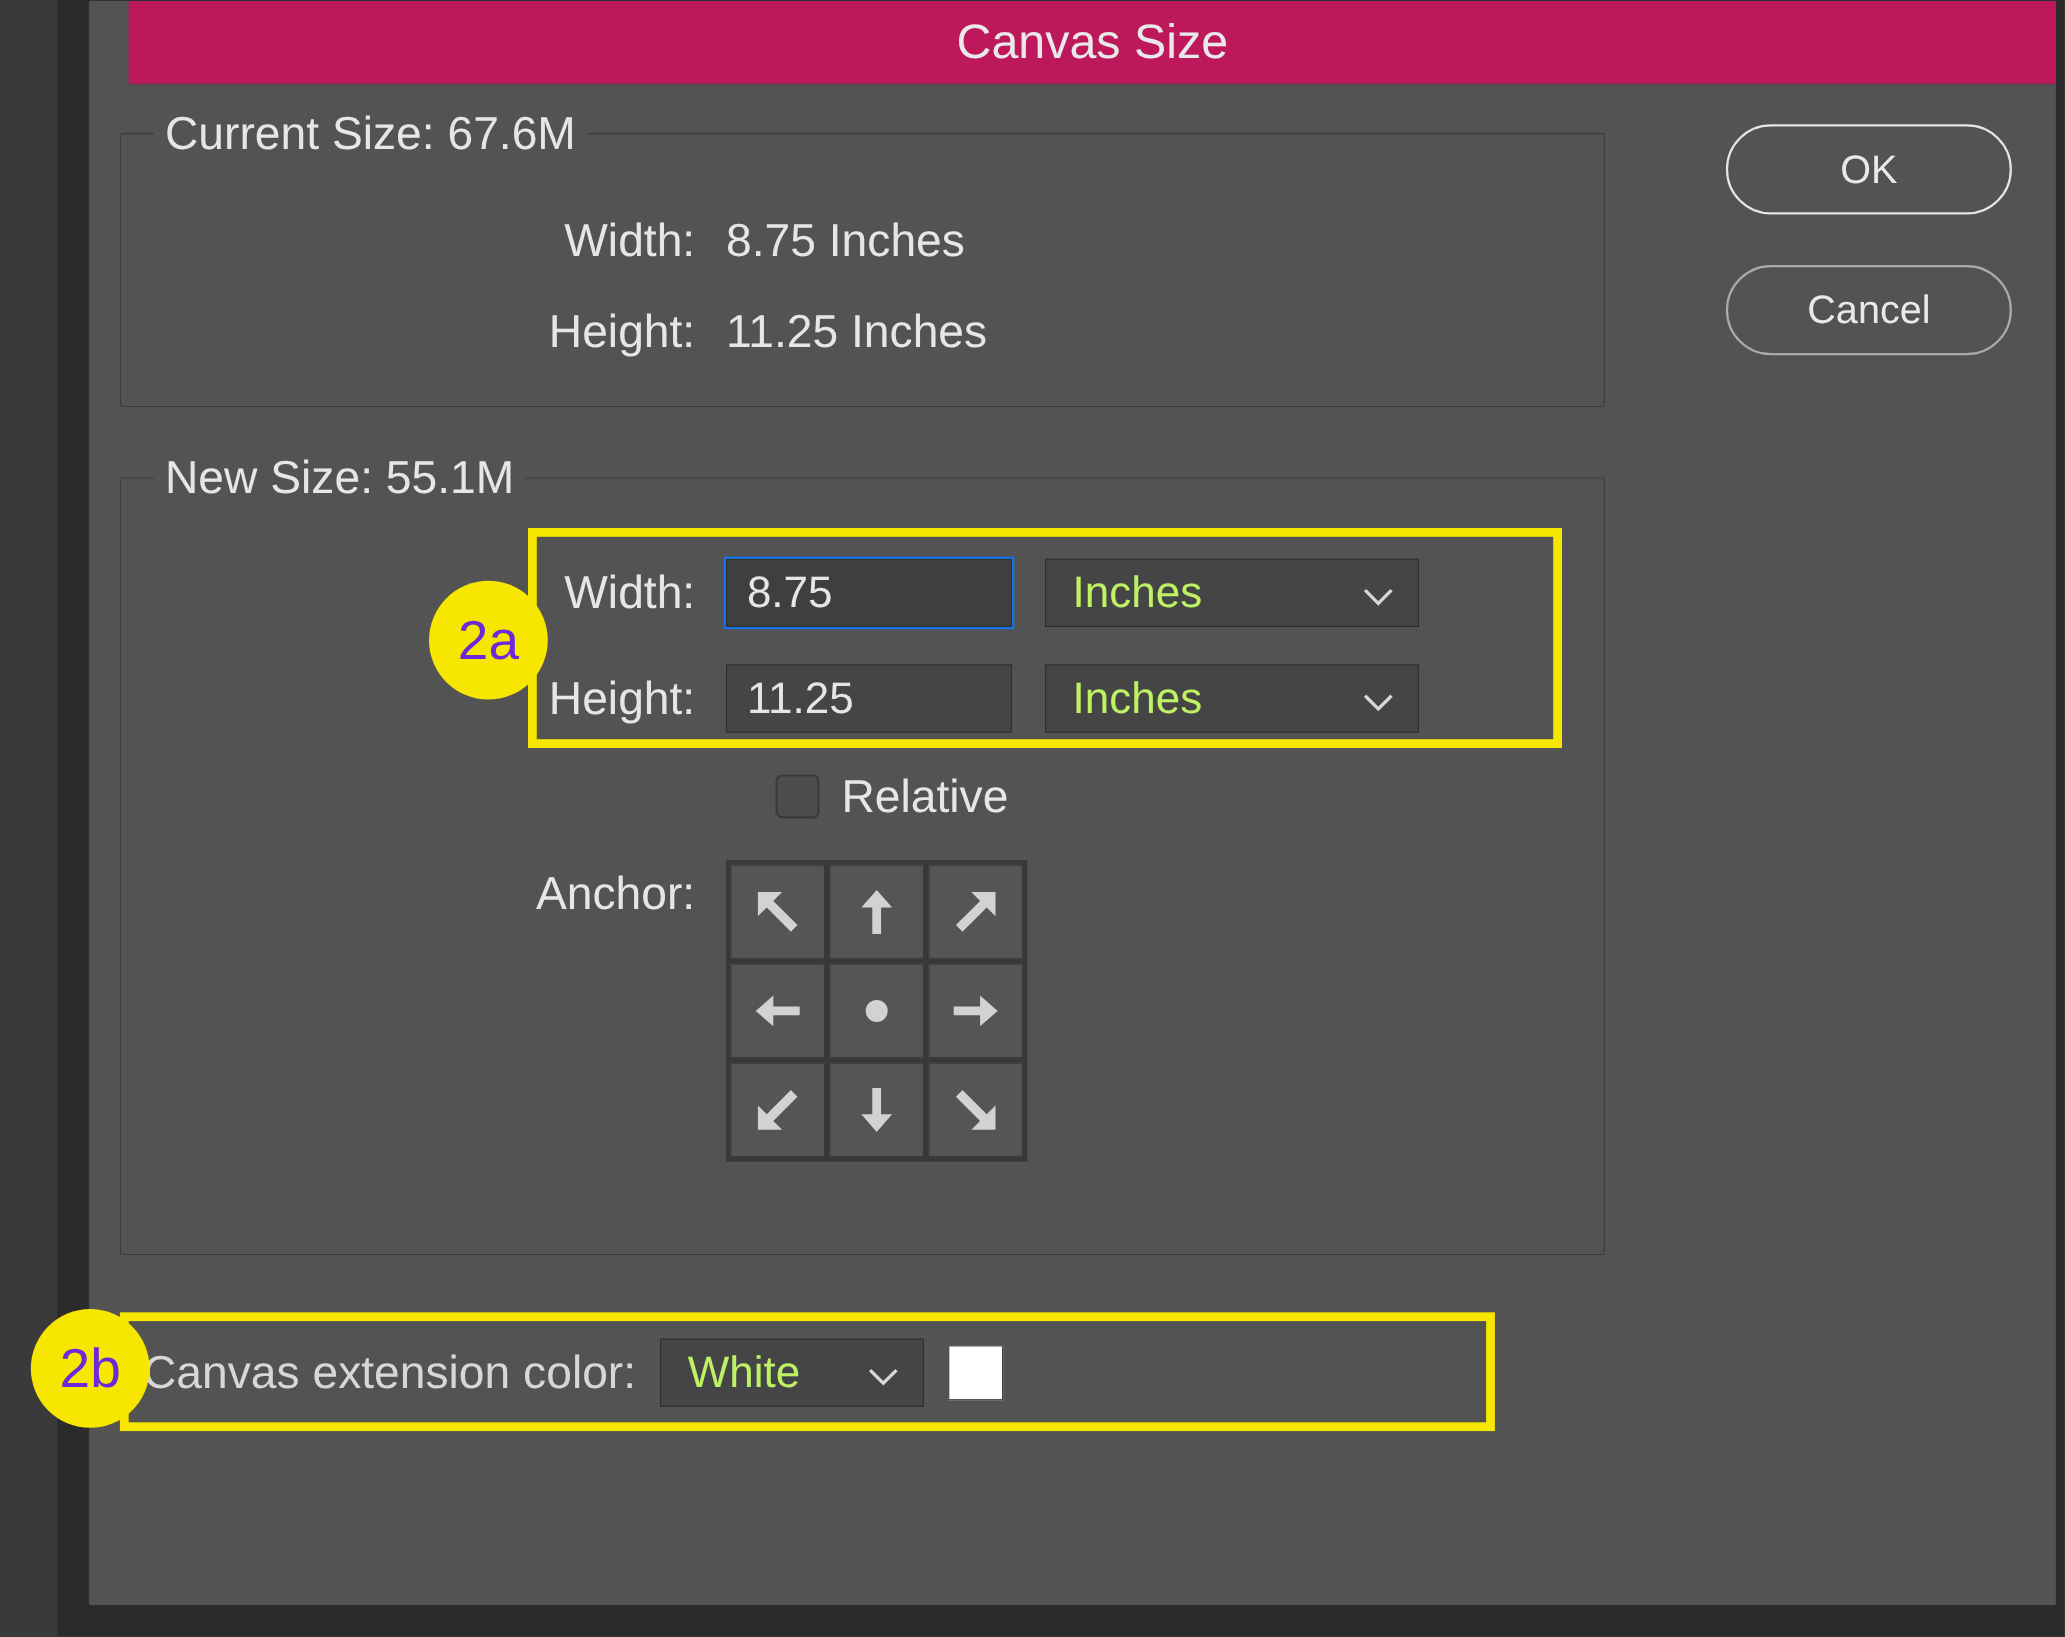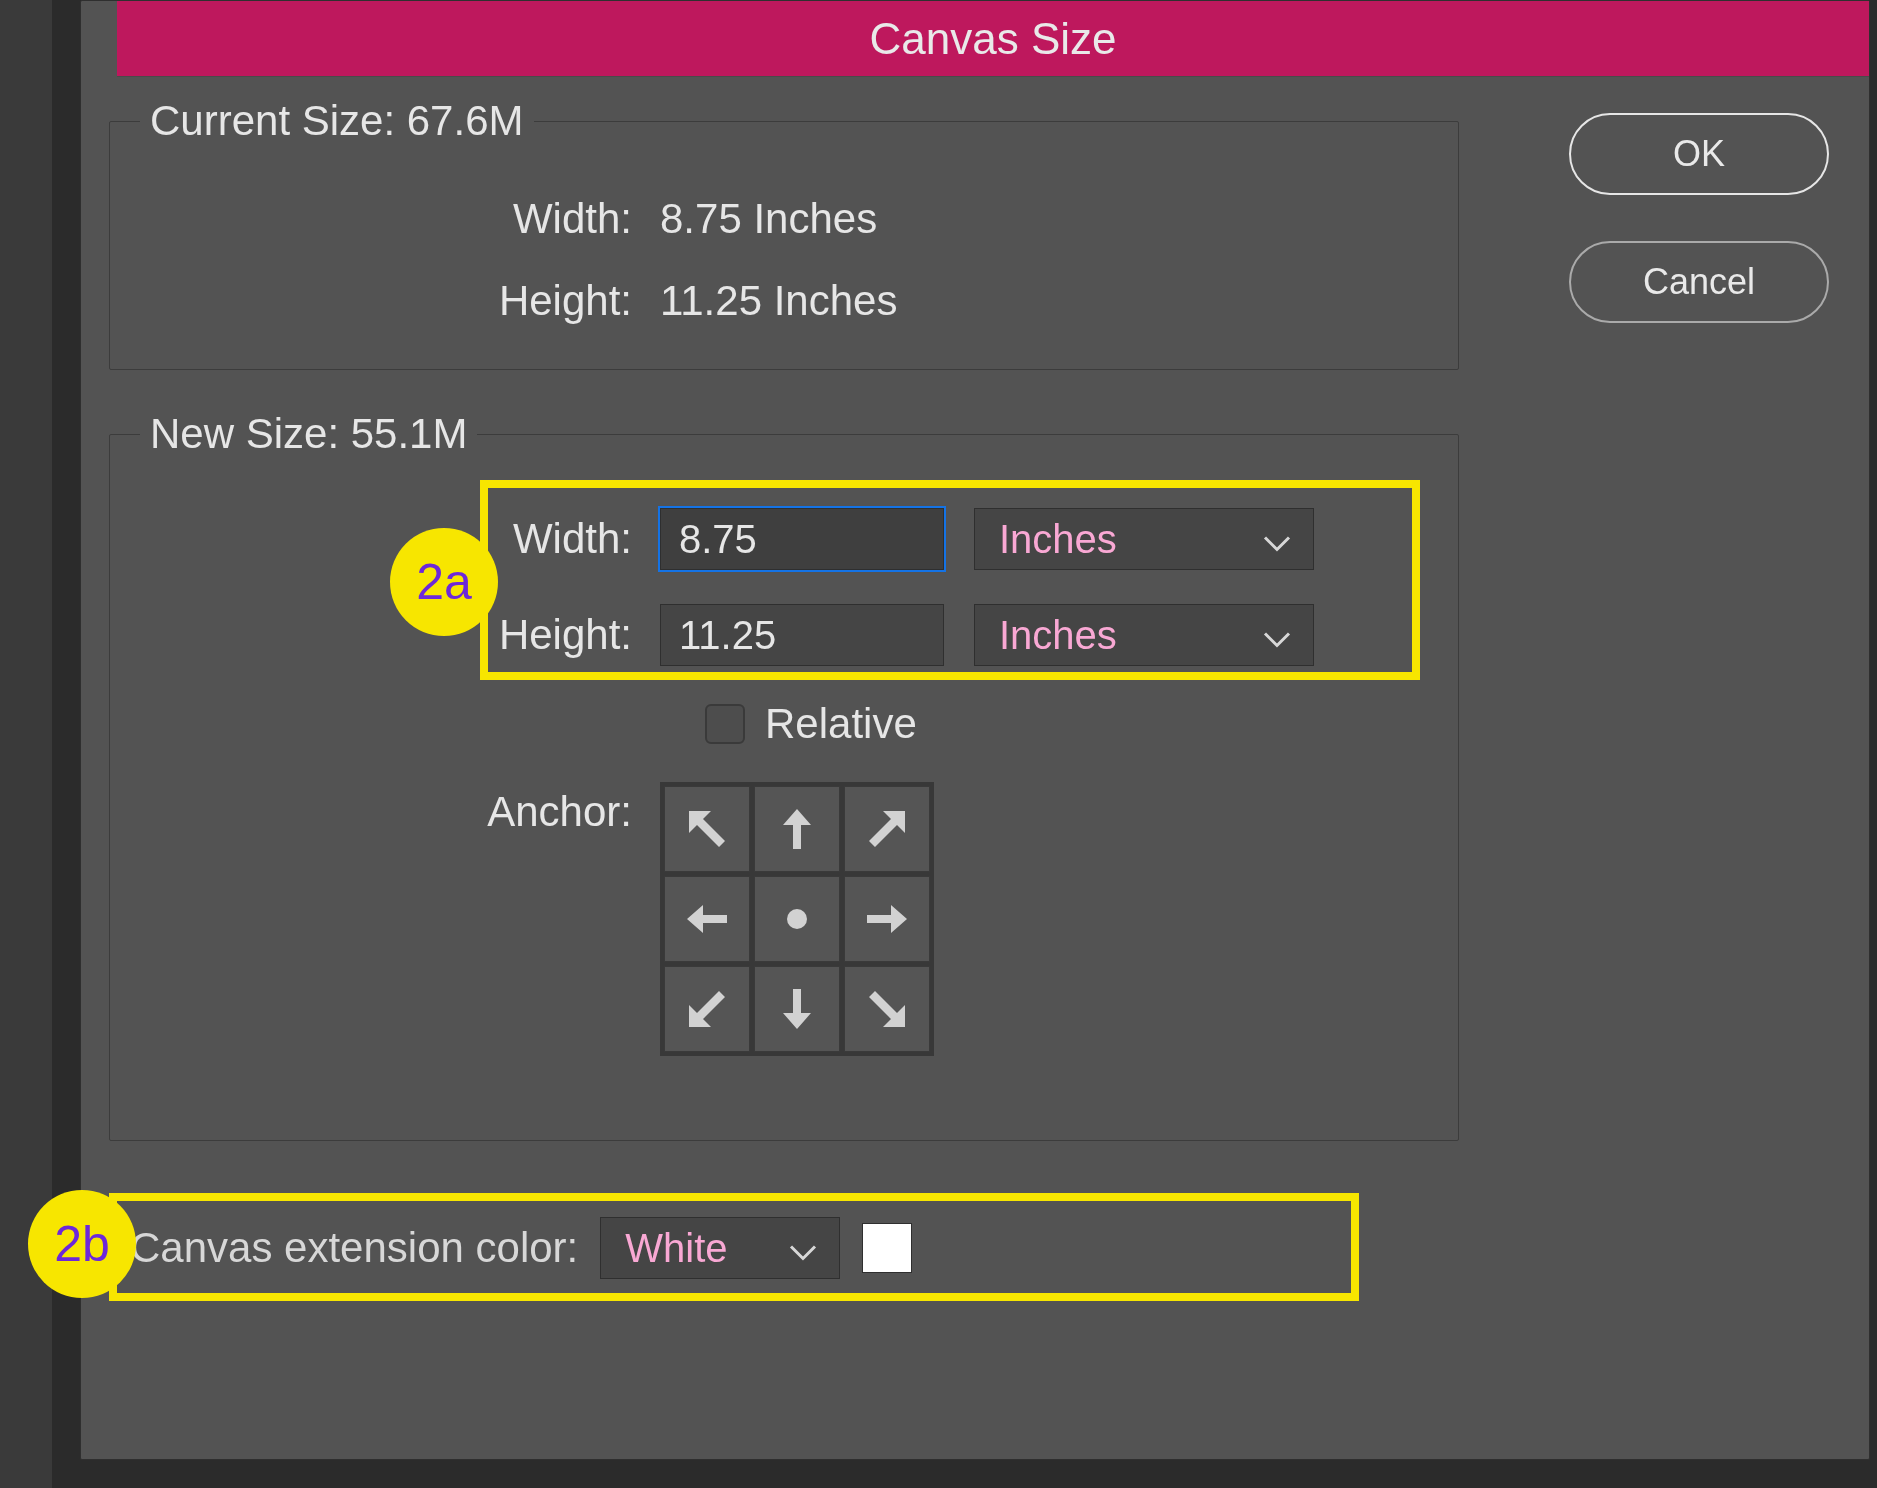--- a/index.html
+++ b/index.html
@@ -85,38 +85,38 @@
     text-align:right;
     color:#e6e6e6;
     font-size:42px;
     padding-right: 28px;
   }
   .row .value {
     color:#e6e6e6;
     font-size:42px;
   }
   .input-text {
-    width: 284px; height: 62px;
+    width: 260px; height: 62px;
     background:#454545;
     border:1px solid #2f2f2f;
     color:#e6e6e6;
     font-size:40px;
     padding: 0 18px;
   }
   .input-text.focused {
     outline:2px solid #1473e6;
     background:#3f3f3f;
   }
   .input-text.focused::selection { background:#1473e6; }
   .select {
     position:relative;
     width: 340px; height:62px;
     background:#454545;
     border:1px solid #2f2f2f;
-    color:#f9a8d4;
+    color:#bef264;
     font-size:40px;
     display:flex; align-items:center;
     padding: 0 24px;
     cursor:pointer;
   }
   .select .chev {
     position:absolute; right:22px; top:50%; transform:translateY(-50%);
   }
   .chev svg { width:28px; height:18px; }
   .chev svg path { stroke:#d7d7d7; stroke-width:3; fill:none; }

